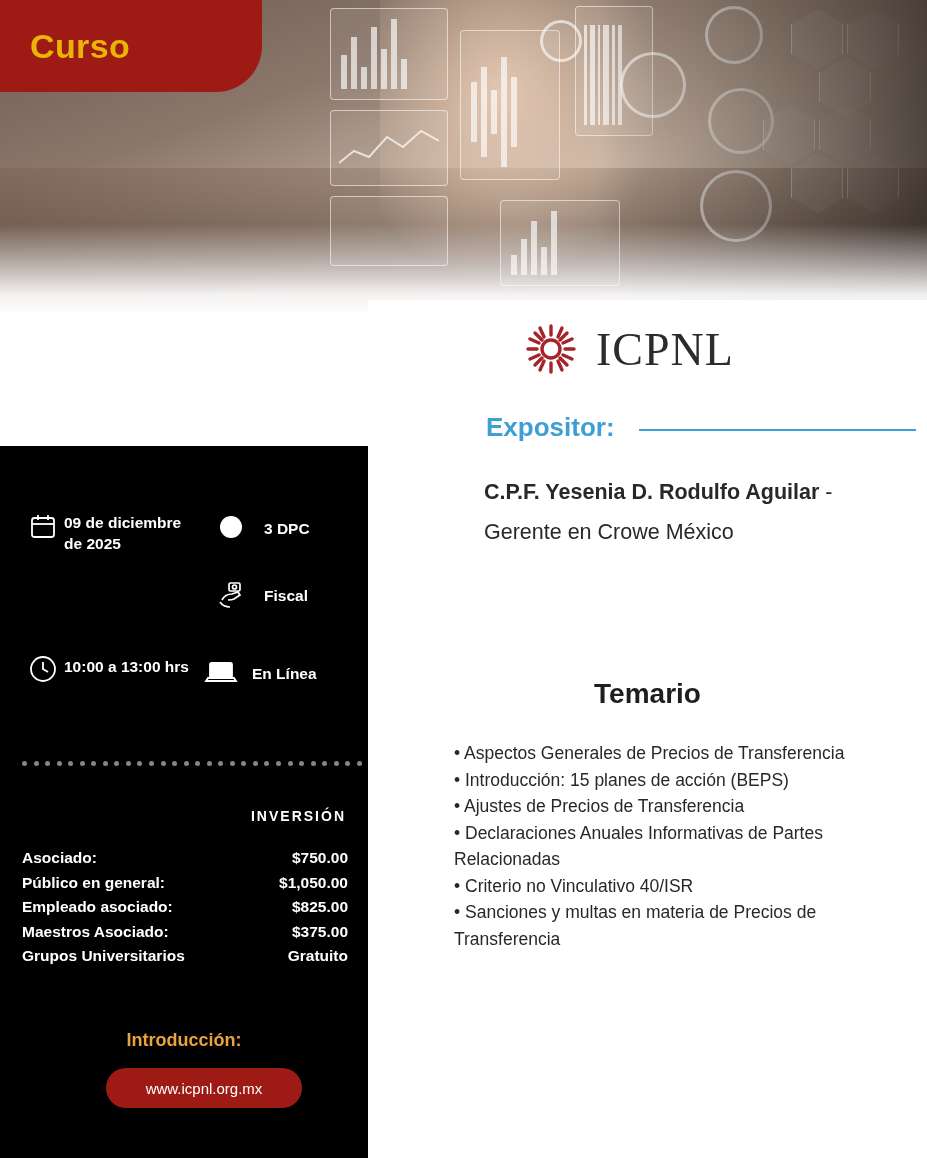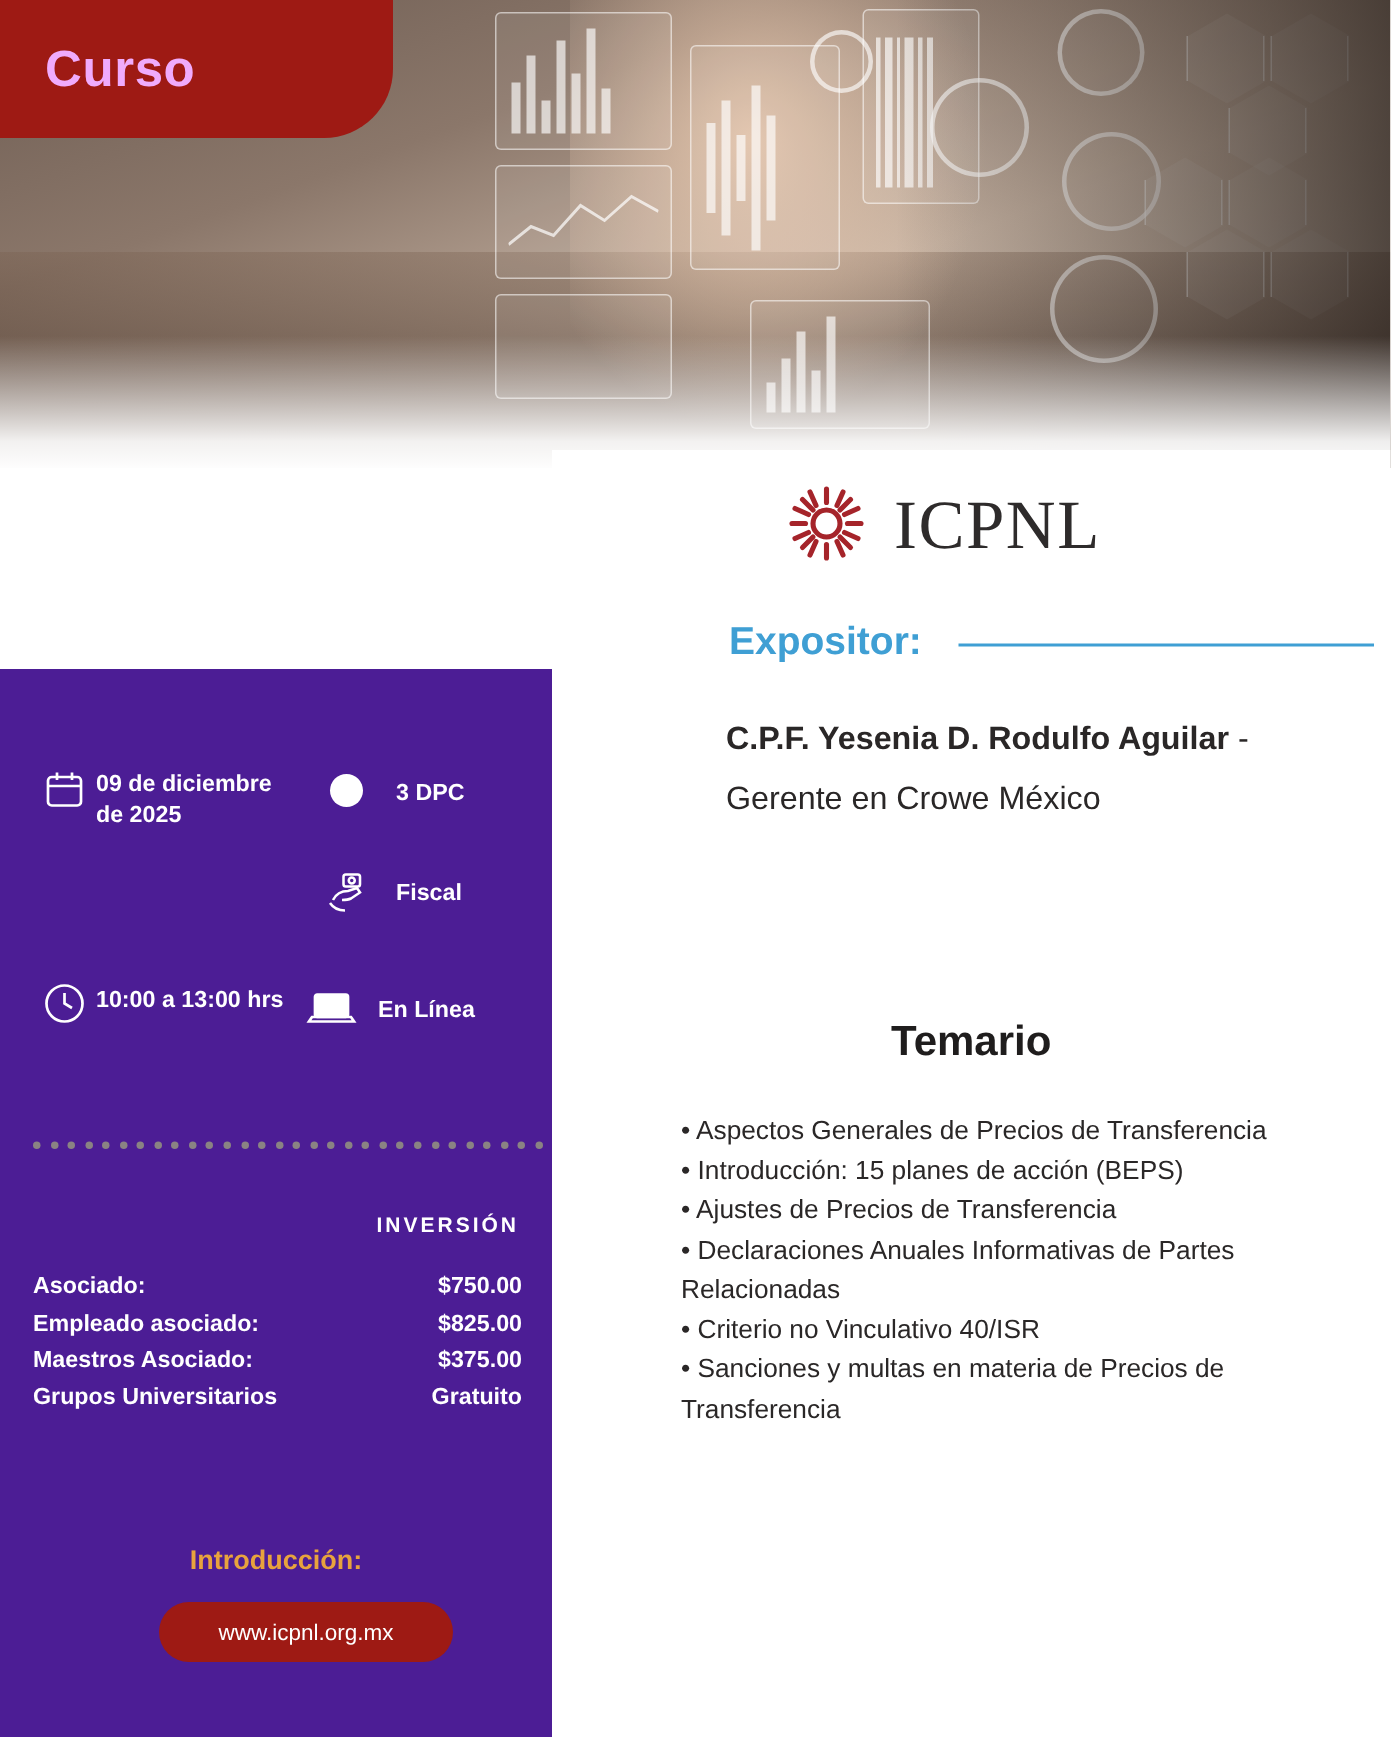--- a/index.html
+++ b/index.html
@@ -68,21 +68,21 @@
   .curso-badge {
     position: absolute; left: 0; top: 0;
     width: 262px; height: 92px;
     background: #9e1a14;
     border-bottom-right-radius: 46px;
     display: flex; align-items: center;
     padding-left: 30px;
     z-index: 6;
   }
   .curso-badge span {
-    color: #f0abfc; font-size: 34px; font-weight: bold; letter-spacing: 0.4px;
+    color: #eab308; font-size: 34px; font-weight: bold; letter-spacing: 0.4px;
   }
 
   
   .title-block {
     position: absolute; left: 0; top: 220px;
     width: 400px; height: 226px;
     background: #9e1a14;
     border-top-right-radius: 56px;
     border-bottom-right-radius: 56px;
     padding: 30px 34px 24px 22px;
@@ -93,21 +93,21 @@
     font-size: 20.5px;
     line-height: 30px;
     letter-spacing: 0.2px;
   }
   .title-block .bold { font-weight: bold; }
 
   
   .left-panel {
     position: absolute; left: 0; top: 446px;
     width: 368px; height: 712px;
-    background: #4c1d95;
+    background: #000000;
     z-index: 3;
   }
 
   .info-grid {
     position: absolute; left: 0; top: 46px; width: 368px;
   }
   .info-row { position: absolute; display: flex; align-items: flex-start; }
   .info-icon {
     width: 42px; flex: 0 0 42px; display: flex; align-items: center; justify-content: center;
   }
@@ -349,20 +349,24 @@
         <i></i>
         <i></i>
     </div>
 
     <div class="inversion-label">INVERSIÓN</div>
 
     <div class="price-table">
       <div class="price-row">
         <span>Asociado:</span>
         <span>$750.00</span>
+      </div>
+      <div class="price-row">
+        <span>Público en general:</span>
+        <span>$1,050.00</span>
       </div>
       <div class="price-row">
         <span>Empleado asociado:</span>
         <span>$825.00</span>
       </div>
       <div class="price-row">
         <span>Maestros Asociado:</span>
         <span>$375.00</span>
       </div>
       <div class="price-row">

